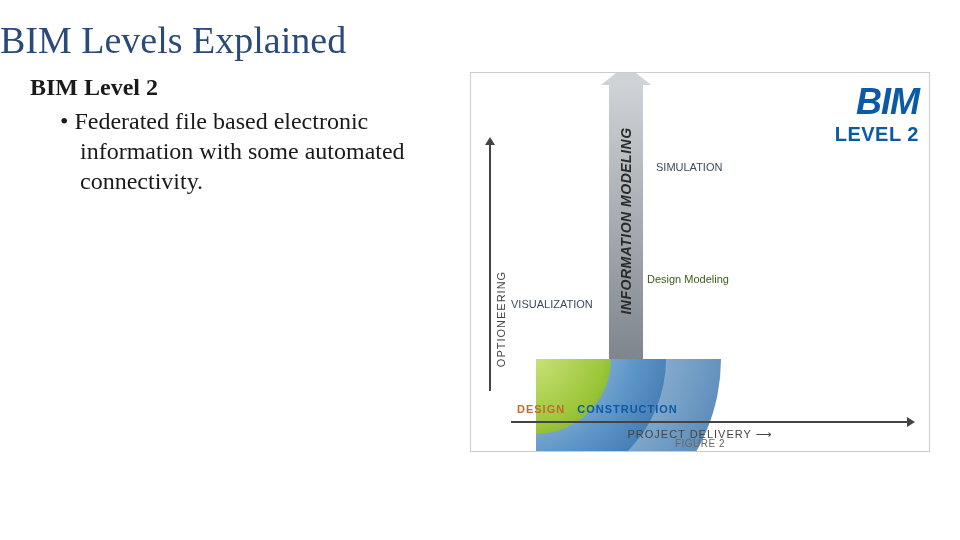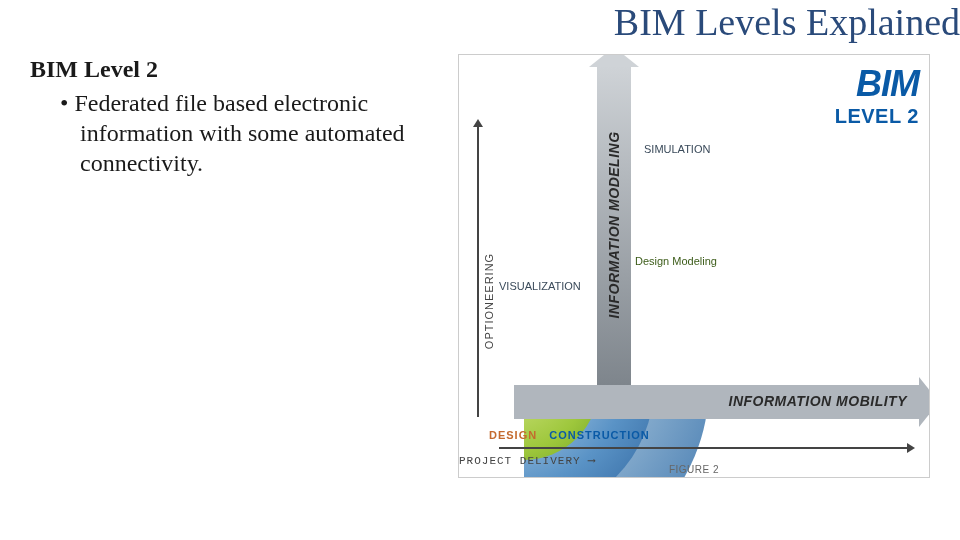--- a/index.html
+++ b/index.html
@@ -5,31 +5,32 @@
   * { margin: 0; padding: 0; box-sizing: border-box; }
   body {
     width: 960px;
     height: 540px;
     background: #ffffff;
     font-family: Georgia, 'Times New Roman', serif;
     position: relative;
     overflow: hidden;
   }
   .slide-title {
-    text-align: right;
+    text-align: left;
     font-size: 38px;
     color: #2a4a7a;
     font-weight: normal;
+    padding-top: 18px;
     padding-bottom: 10px;
     font-family: 'Book Antiqua', Georgia, serif;
   }
   .content-row {
     display: flex;
     padding: 0 30px;
-    gap: 8px;
+    gap: 20px;
   }
   .text-col {
     flex: 0 0 420px;
     font-size: 24px;
     line-height: 1.25;
     color: #1a1a1a;
     font-family: 'Book Antiqua', Georgia, serif;
   }
   .text-col .subhead {
     font-weight: bold;
@@ -39,21 +40,21 @@
     text-indent: -20px;
     margin-top: 4px;
   }
   .bullet::before {
     content: "• ";
   }
   .diagram-col {
     flex: 1;
     border: 1px solid #ccc;
     background: #fff;
-    height: 424px;
+    height: 380px;
     position: relative;
     overflow: hidden;
   }
   
   .bim-badge {
     position: absolute;
     top: 8px; right: 10px;
     text-align: right;
   }
   .bim-badge .bim {
@@ -117,40 +118,41 @@
     position: absolute;
     right: -6px; top: -4px;
     border-top: 5px solid transparent;
     border-bottom: 5px solid transparent;
     border-left: 8px solid #444;
   }
   .axis-x-label {
     position: absolute;
     bottom: 10px;
     left: 0; right: 0;
-    font-family: Liberation Mono, monospace;
+    text-align: center;
+    font-family: Liberation Sans, sans-serif;
     font-size: 11px;
     color: #444;
     letter-spacing: 1px;
   }
   .figure-label {
     position: absolute;
     bottom: 2px;
     left: 0; right: 0;
     text-align: center;
     font-family: Arial, sans-serif;
     font-size: 10px;
     color: #666;
     font-weight: normal;
     letter-spacing: 0.5px;
   }
   .phase-bar {
     position: absolute;
     bottom: 34px;
-    left: 24px; right: 20px;
+    left: 40px; right: 20px;
     display: flex;
     font-family: Arial, sans-serif;
     font-size: 11px;
     letter-spacing: 1px;
     font-weight: 600;
   }
   .phase-bar span { padding: 2px 6px; }
   .phase-design { color: #c46a2e; }
   .phase-const { color: #0a5aa6; }
   
@@ -277,23 +279,20 @@
     </div>
 
     <div class="ring-outer"></div>
     <div class="ring-mid"></div>
     <div class="ring-inner"></div>
 
     <div class="info-arrow">
       <span class="lbl">INFORMATION MODELING</span>
     </div>
 
-    <div class="mobility-arrow">
-      <span class="lbl">INFORMATION MOBILITY</span>
-    </div>
 
     <div class="ring-label lbl-sim">SIMULATION</div>
     <div class="ring-label lbl-visual">VISUALIZATION</div>
     <div class="ring-label lbl-analytic">Analytical
 Modeling</div>
     <div class="ring-label lbl-constm">Construction
 Modeling</div>
     <div class="ring-label lbl-designm">Design
 Modeling</div>
 

